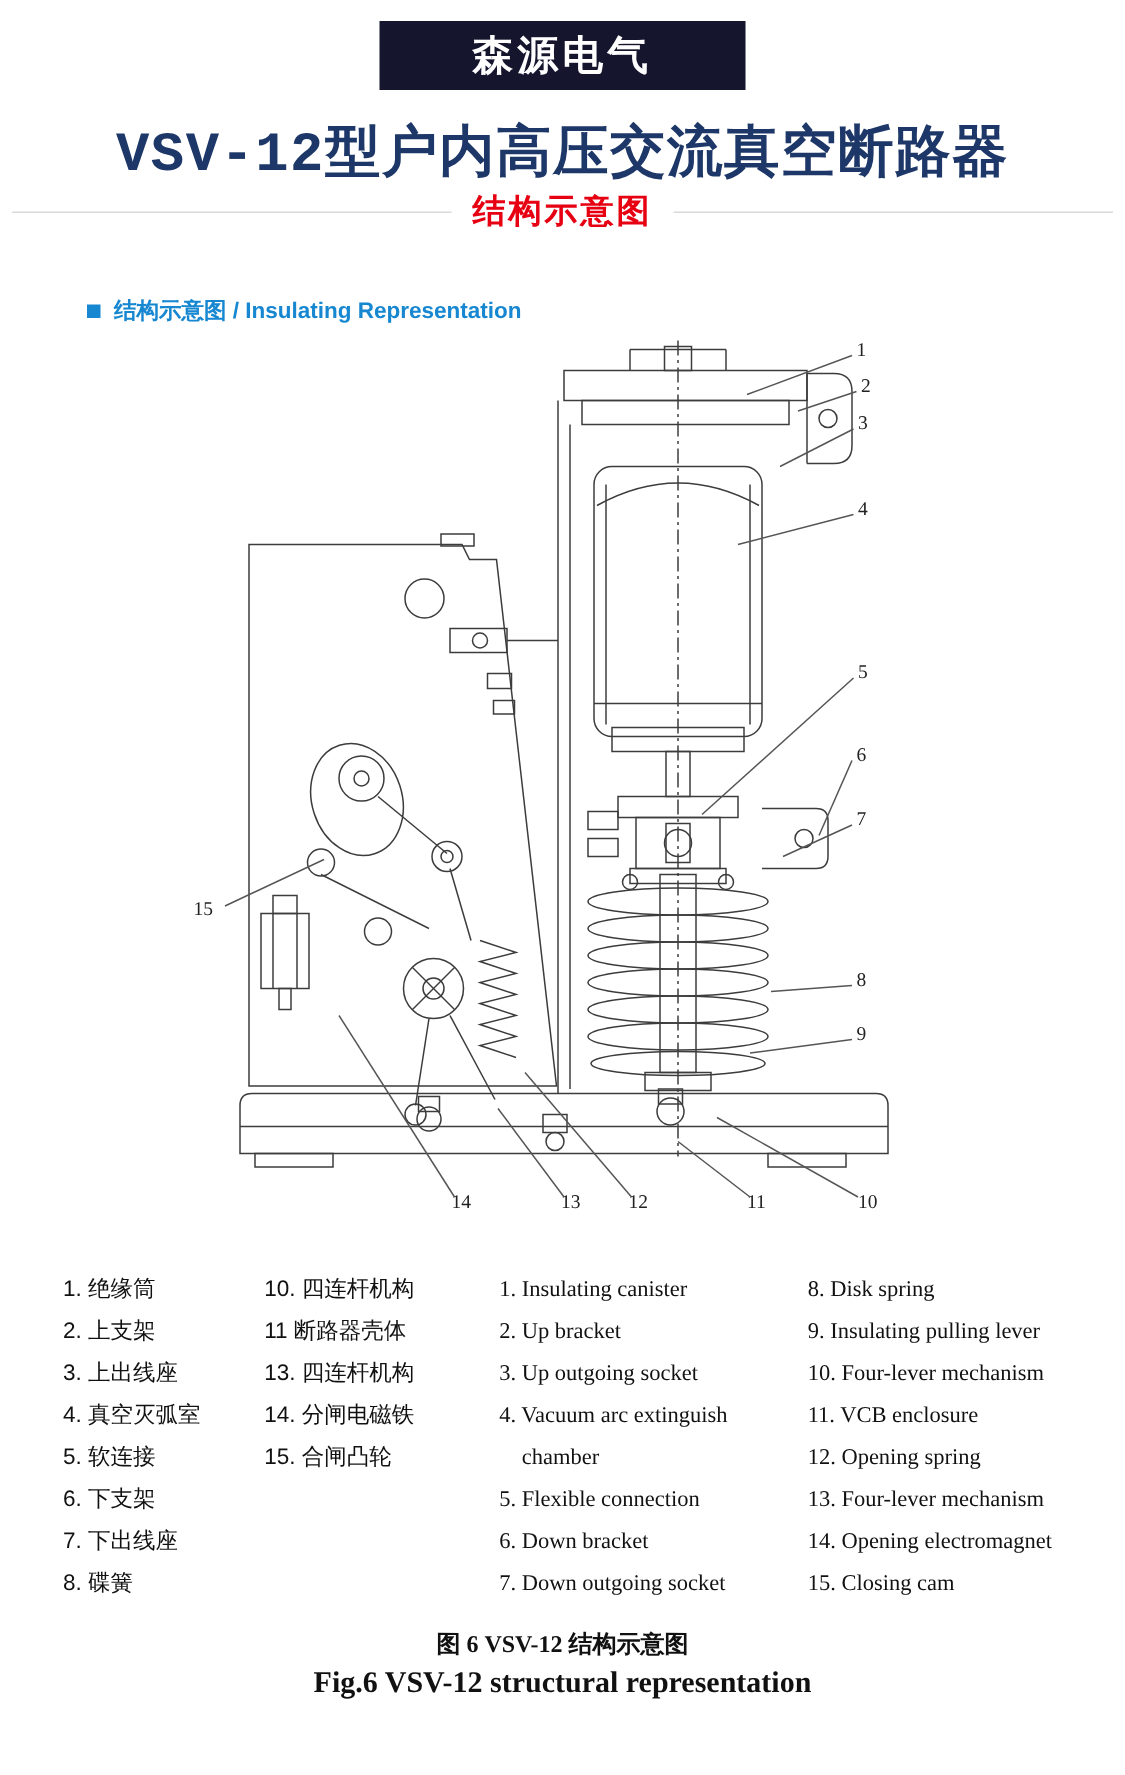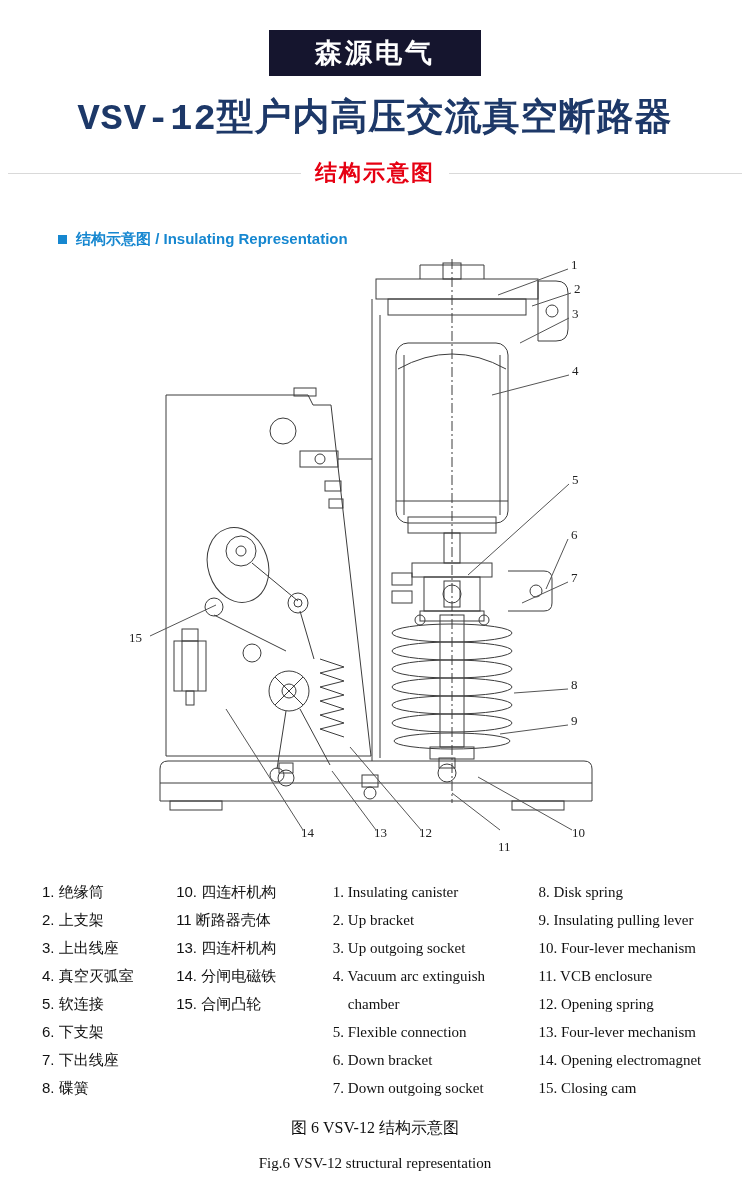--- a/index.html
+++ b/index.html
@@ -2,33 +2,33 @@
 <html style="--banner-bg: #15152e; --title-navy: #1d3868; --accent-red: #e60012; --accent-blue: #1687d0; --line-gray: #d9d9d9; --drawing-stroke: #3c3c3c;"><head>
 <meta charset="utf-8">
 <style>
   html,body{margin:0;padding:0;}
   body{
     width:750px;height:1183px;background:#ffffff;overflow:hidden;
     font-family:"Liberation Sans","DejaVu Sans",sans-serif;color:#111;
     position:relative;
   }
   .banner{
-    width:212px;height:46px;margin:30px auto 0 auto;
+    width:244px;height:46px;margin:14px auto 0 auto;
     background:var(--banner-bg,#15152e);
     display:flex;align-items:center;justify-content:center;
   }
   .banner span{color:#fff;font-size:27px;font-weight:bold;letter-spacing:3px;}
   .title{
     margin:16px 0 0 0;text-align:center;
     font-family:Liberation Mono, monospace;
     font-size:37px;font-weight:bold;color:var(--title-navy,#1d3868);
     letter-spacing:1px;
   }
   .red-divider{
-    margin-top:16px;display:flex;align-items:center;padding:0 8px;
+    margin-top:0;display:flex;align-items:center;padding:0 8px;
   }
   .red-divider .hr{flex:1;height:1px;background:var(--line-gray,#d9d9d9);}
   .red-divider .red-text{
     margin:0 14px;color:var(--accent-red,#e60012);
     font-size:22px;font-weight:bold;letter-spacing:2px;
   }
   .section-header{
     margin:42px 0 0 58px;display:flex;align-items:center;
     color:var(--accent-blue,#1687d0);font-size:15px;font-weight:bold;
   }
@@ -49,22 +49,22 @@
   .legend{
     display:flex;margin:10px 0 0 42px;gap:10px;
   }
   .legend .col{font-size:15px;line-height:28px;white-space:pre-wrap;}
   .legend .cn1{width:132px;}
   .legend .cn2{width:156px;}
   .legend .en1{width:208px;}
   .legend .en2{width:225px;}
   .legend .en{font-family:"Liberation Serif","DejaVu Serif",serif;font-weight:normal;}
   .captions{margin-top:16px;text-align:center;font-family:"Liberation Serif","DejaVu Serif",serif;}
-  .cap-cn{font-size:16px;font-weight:normal;}
-  .cap-en{font-size:15px;font-weight:normal;margin-top:16px;}
+  .cap-cn{font-size:16px;font-weight:bold;}
+  .cap-en{font-size:20px;font-weight:bold;margin-top:4px;}
 </style>
 </head>
 <body>
 
 <div class="banner">
   <span>森源电气</span>
 </div>
 
 <h1 class="title">VSV-12型户内高压交流真空断路器</h1>
 
@@ -195,21 +195,21 @@
   <span class="co" style="left:571px;top:5px">1</span>
   <span class="co" style="left:574px;top:29px">2</span>
   <span class="co" style="left:572px;top:54px">3</span>
   <span class="co" style="left:572px;top:111px">4</span>
   <span class="co" style="left:572px;top:220px">5</span>
   <span class="co" style="left:571px;top:275px">6</span>
   <span class="co" style="left:571px;top:318px">7</span>
   <span class="co" style="left:571px;top:425px">8</span>
   <span class="co" style="left:571px;top:461px">9</span>
   <span class="co" style="left:572px;top:573px">10</span>
-  <span class="co" style="left:498px;top:587px">11</span>
+  <span class="co" style="left:498px;top:573px">11</span>
   <span class="co" style="left:419px;top:573px">12</span>
   <span class="co" style="left:374px;top:573px">13</span>
   <span class="co" style="left:301px;top:573px">14</span>
   <span class="co" style="left:129px;top:378px">15</span>
 </div>
 
 <div class="legend">
   <div class="col cn1"><div class="legend-line">1. 绝缘筒</div><div class="legend-line">2. 上支架</div><div class="legend-line">3. 上出线座</div><div class="legend-line">4. 真空灭弧室</div><div class="legend-line">5. 软连接</div><div class="legend-line">6. 下支架</div><div class="legend-line">7. 下出线座</div><div class="legend-line">8. 碟簧</div></div>
   <div class="col cn2"><div class="legend-line">10. 四连杆机构</div><div class="legend-line">11 断路器壳体</div><div class="legend-line">13. 四连杆机构</div><div class="legend-line">14. 分闸电磁铁</div><div class="legend-line">15. 合闸凸轮</div></div>
   <div class="col en en1"><div class="legend-line">1. Insulating canister</div><div class="legend-line">2. Up bracket</div><div class="legend-line">3. Up outgoing socket</div><div class="legend-line">4. Vacuum arc extinguish</div><div class="legend-line">    chamber</div><div class="legend-line">5. Flexible connection</div><div class="legend-line">6. Down bracket</div><div class="legend-line">7. Down outgoing socket</div></div>

